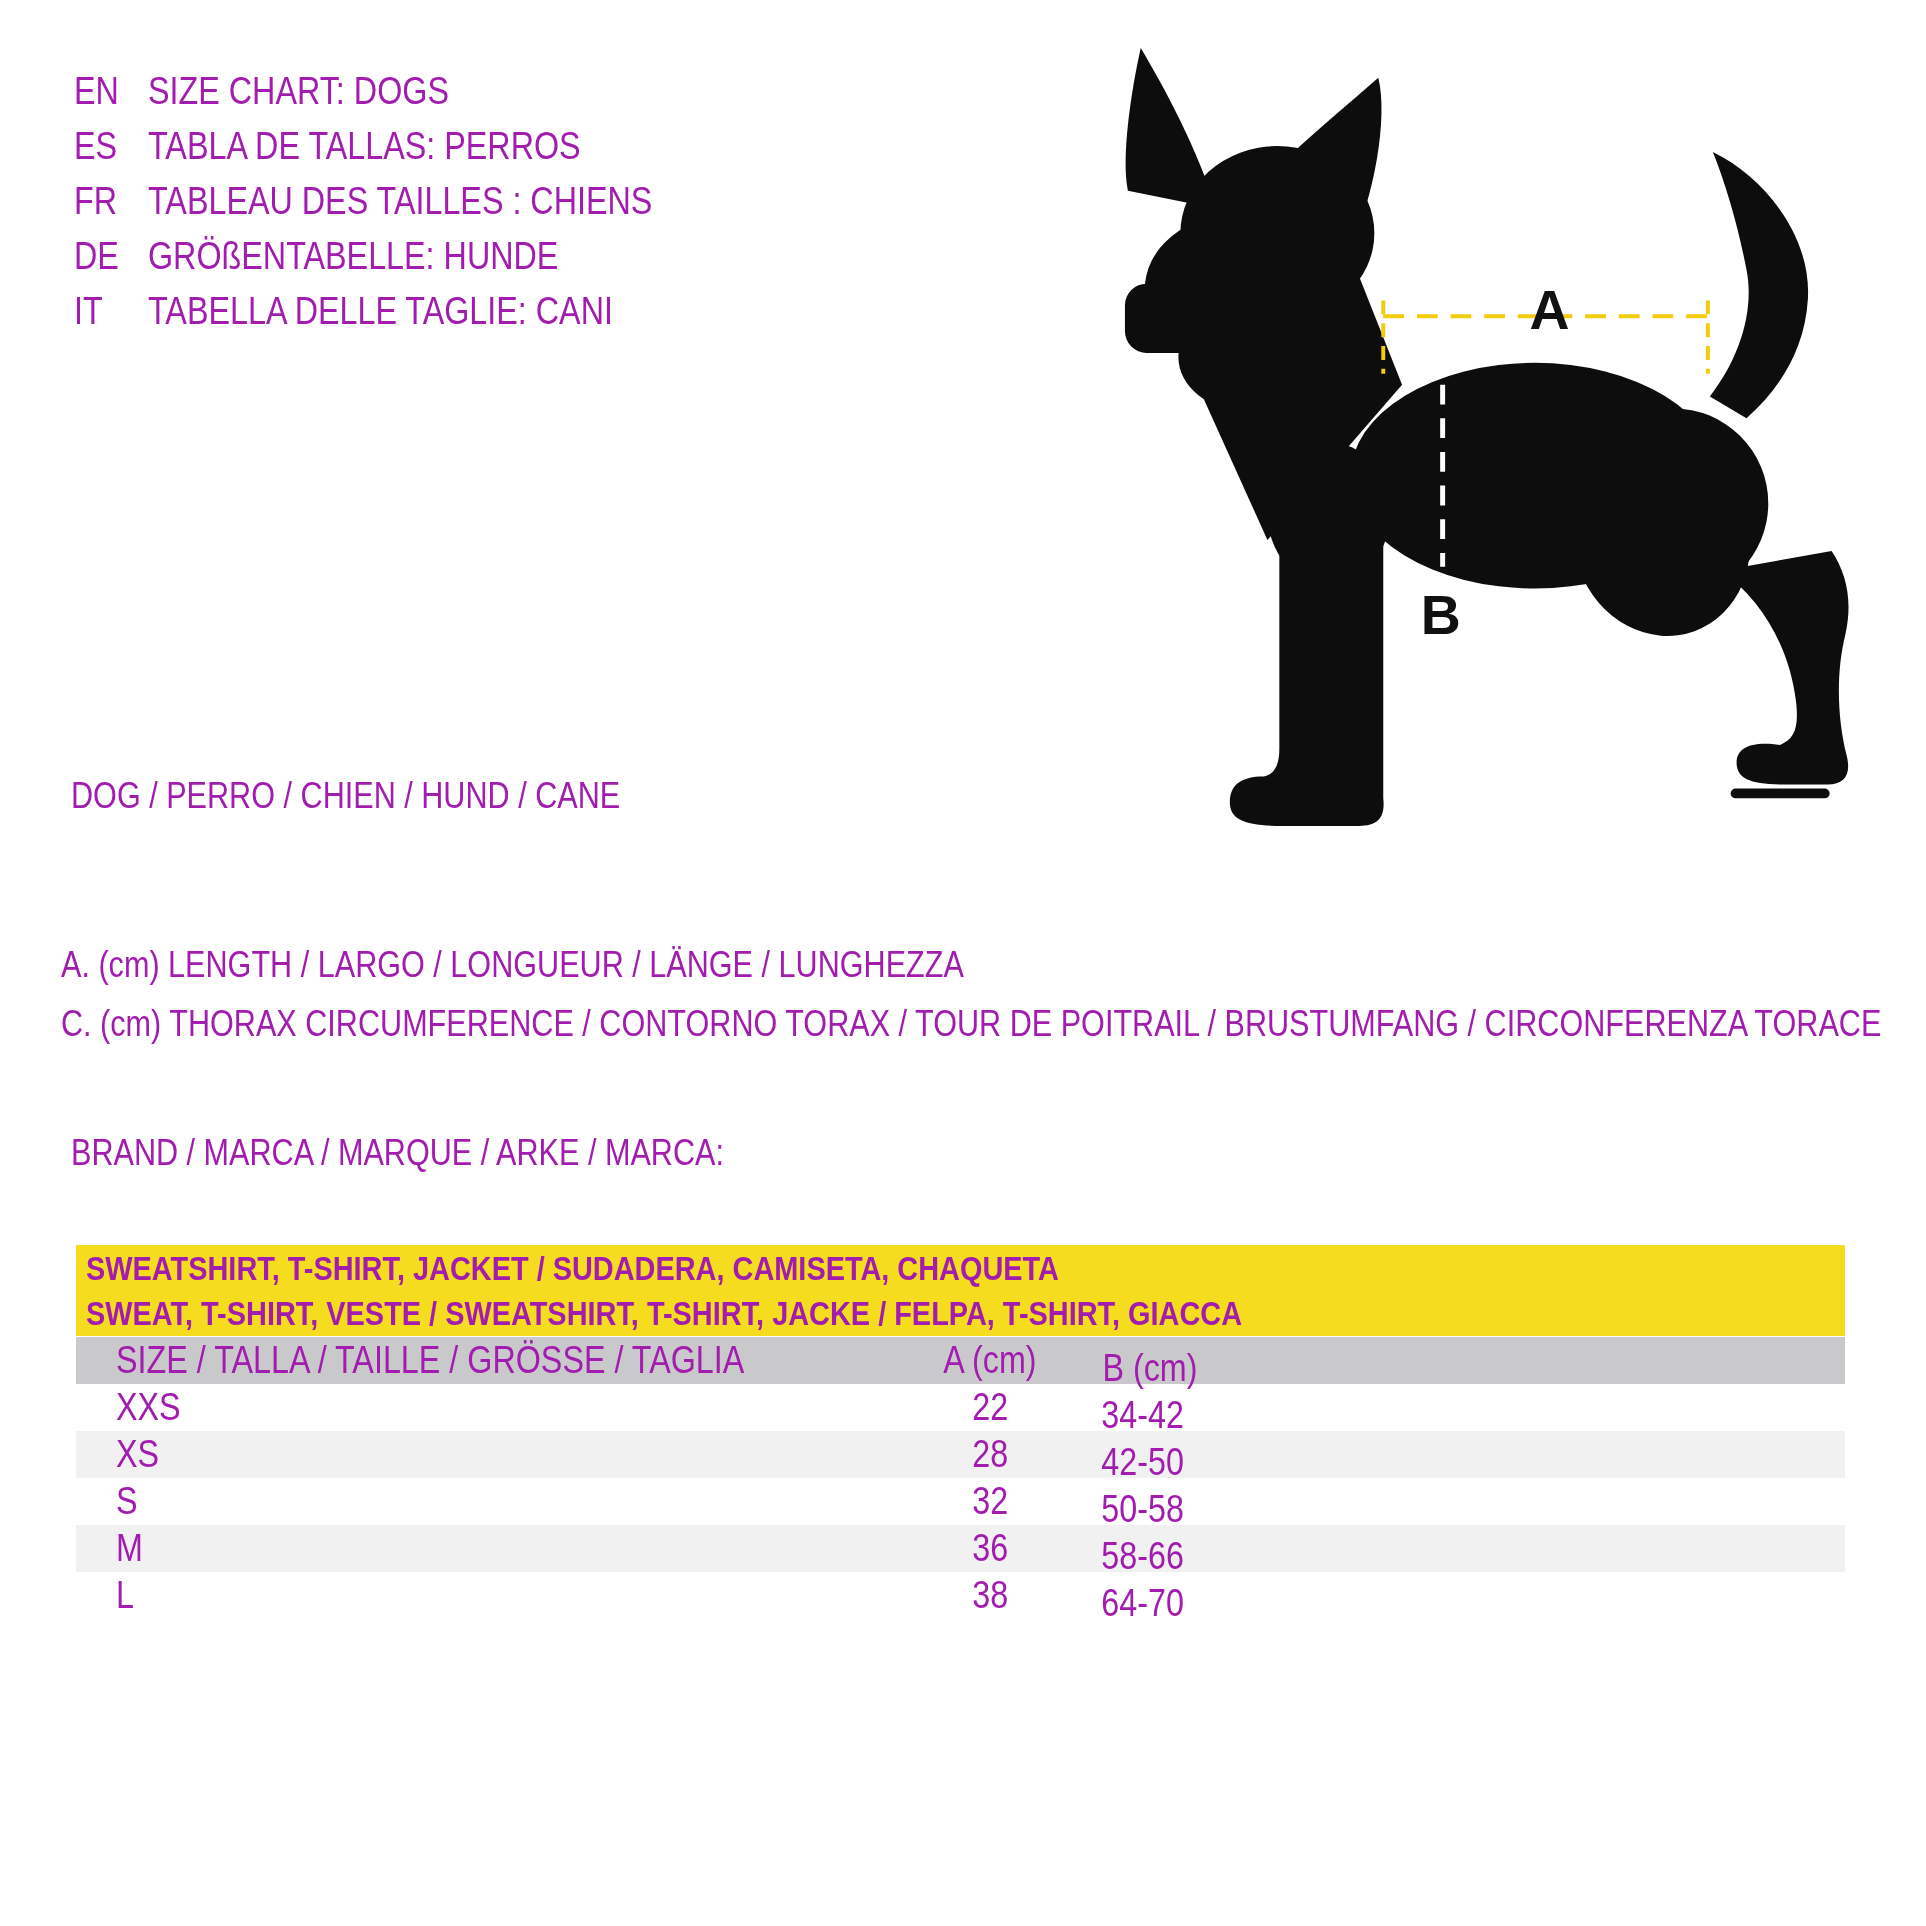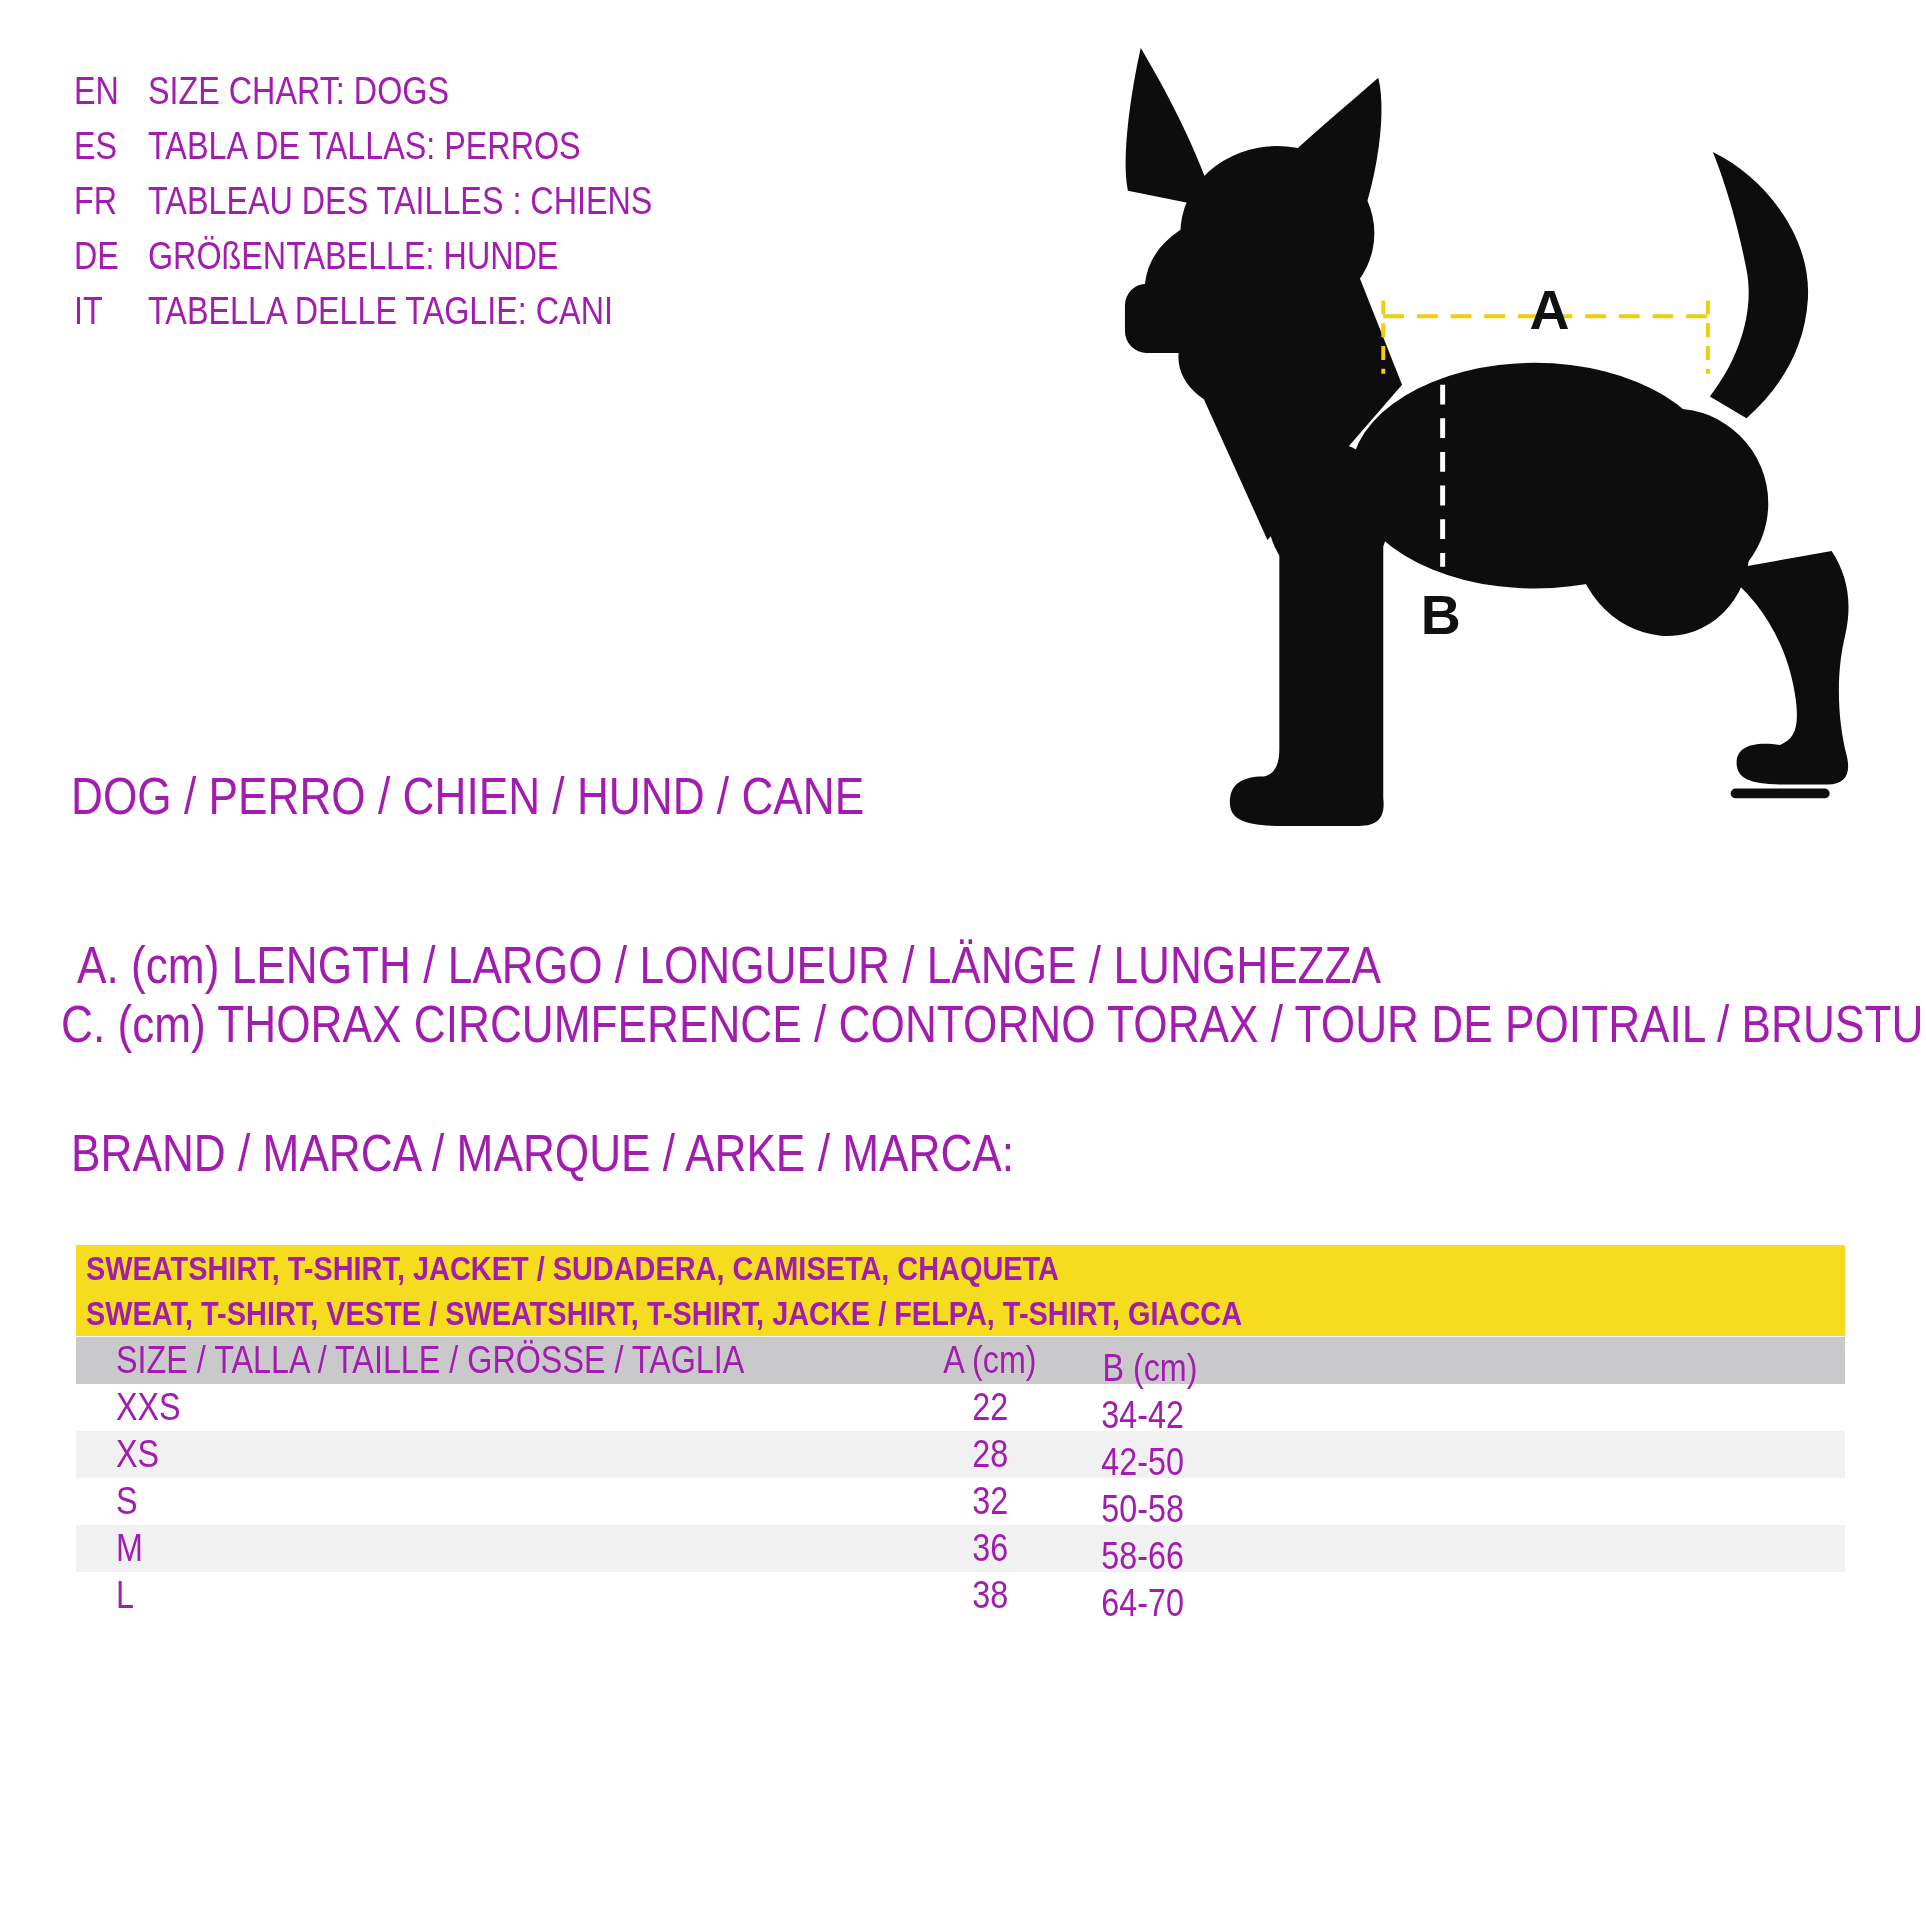--- a/index.html
+++ b/index.html
@@ -13,23 +13,23 @@
   
   .lang-block{position:absolute;left:74px;top:71px;}
   .lang-row{position:relative;height:55px;font-size:38px;line-height:40px;}
   .lang-code{position:absolute;left:0;top:0;width:69px;}
   .lang-text{position:absolute;left:74px;top:0;}
 
   
   .dog-wrap{position:absolute;left:1119px;top:40px;width:772px;height:812px;}
 
   
-  .textline{position:absolute;font-size:52px;line-height:44px;}
+  .textline{position:absolute;font-size:36px;line-height:44px;}
   .dog-label{left:71px;top:774px;}
-  .meas-a{left:61px;top:943px;margin-left:16px;}
+  .meas-a{left:61px;top:943px;}
   .meas-c{left:61px;top:1002px;}
   .brand-line{left:71px;top:1131px;}
 
   
   .band{position:absolute;left:76px;top:1245px;width:1769px;height:91px;background:#F6DC1E;
         display:flex;flex-direction:column;justify-content:center;padding-left:10px;box-sizing:border-box;}
   .band .bl{font-size:34px;font-weight:bold;line-height:45px;}
   .tbl{position:absolute;left:76px;top:1337px;width:1769px;}
   .trow{position:relative;height:47px;line-height:47px;font-size:38px;}
   .trow.head{background:#C9C9CB;}

